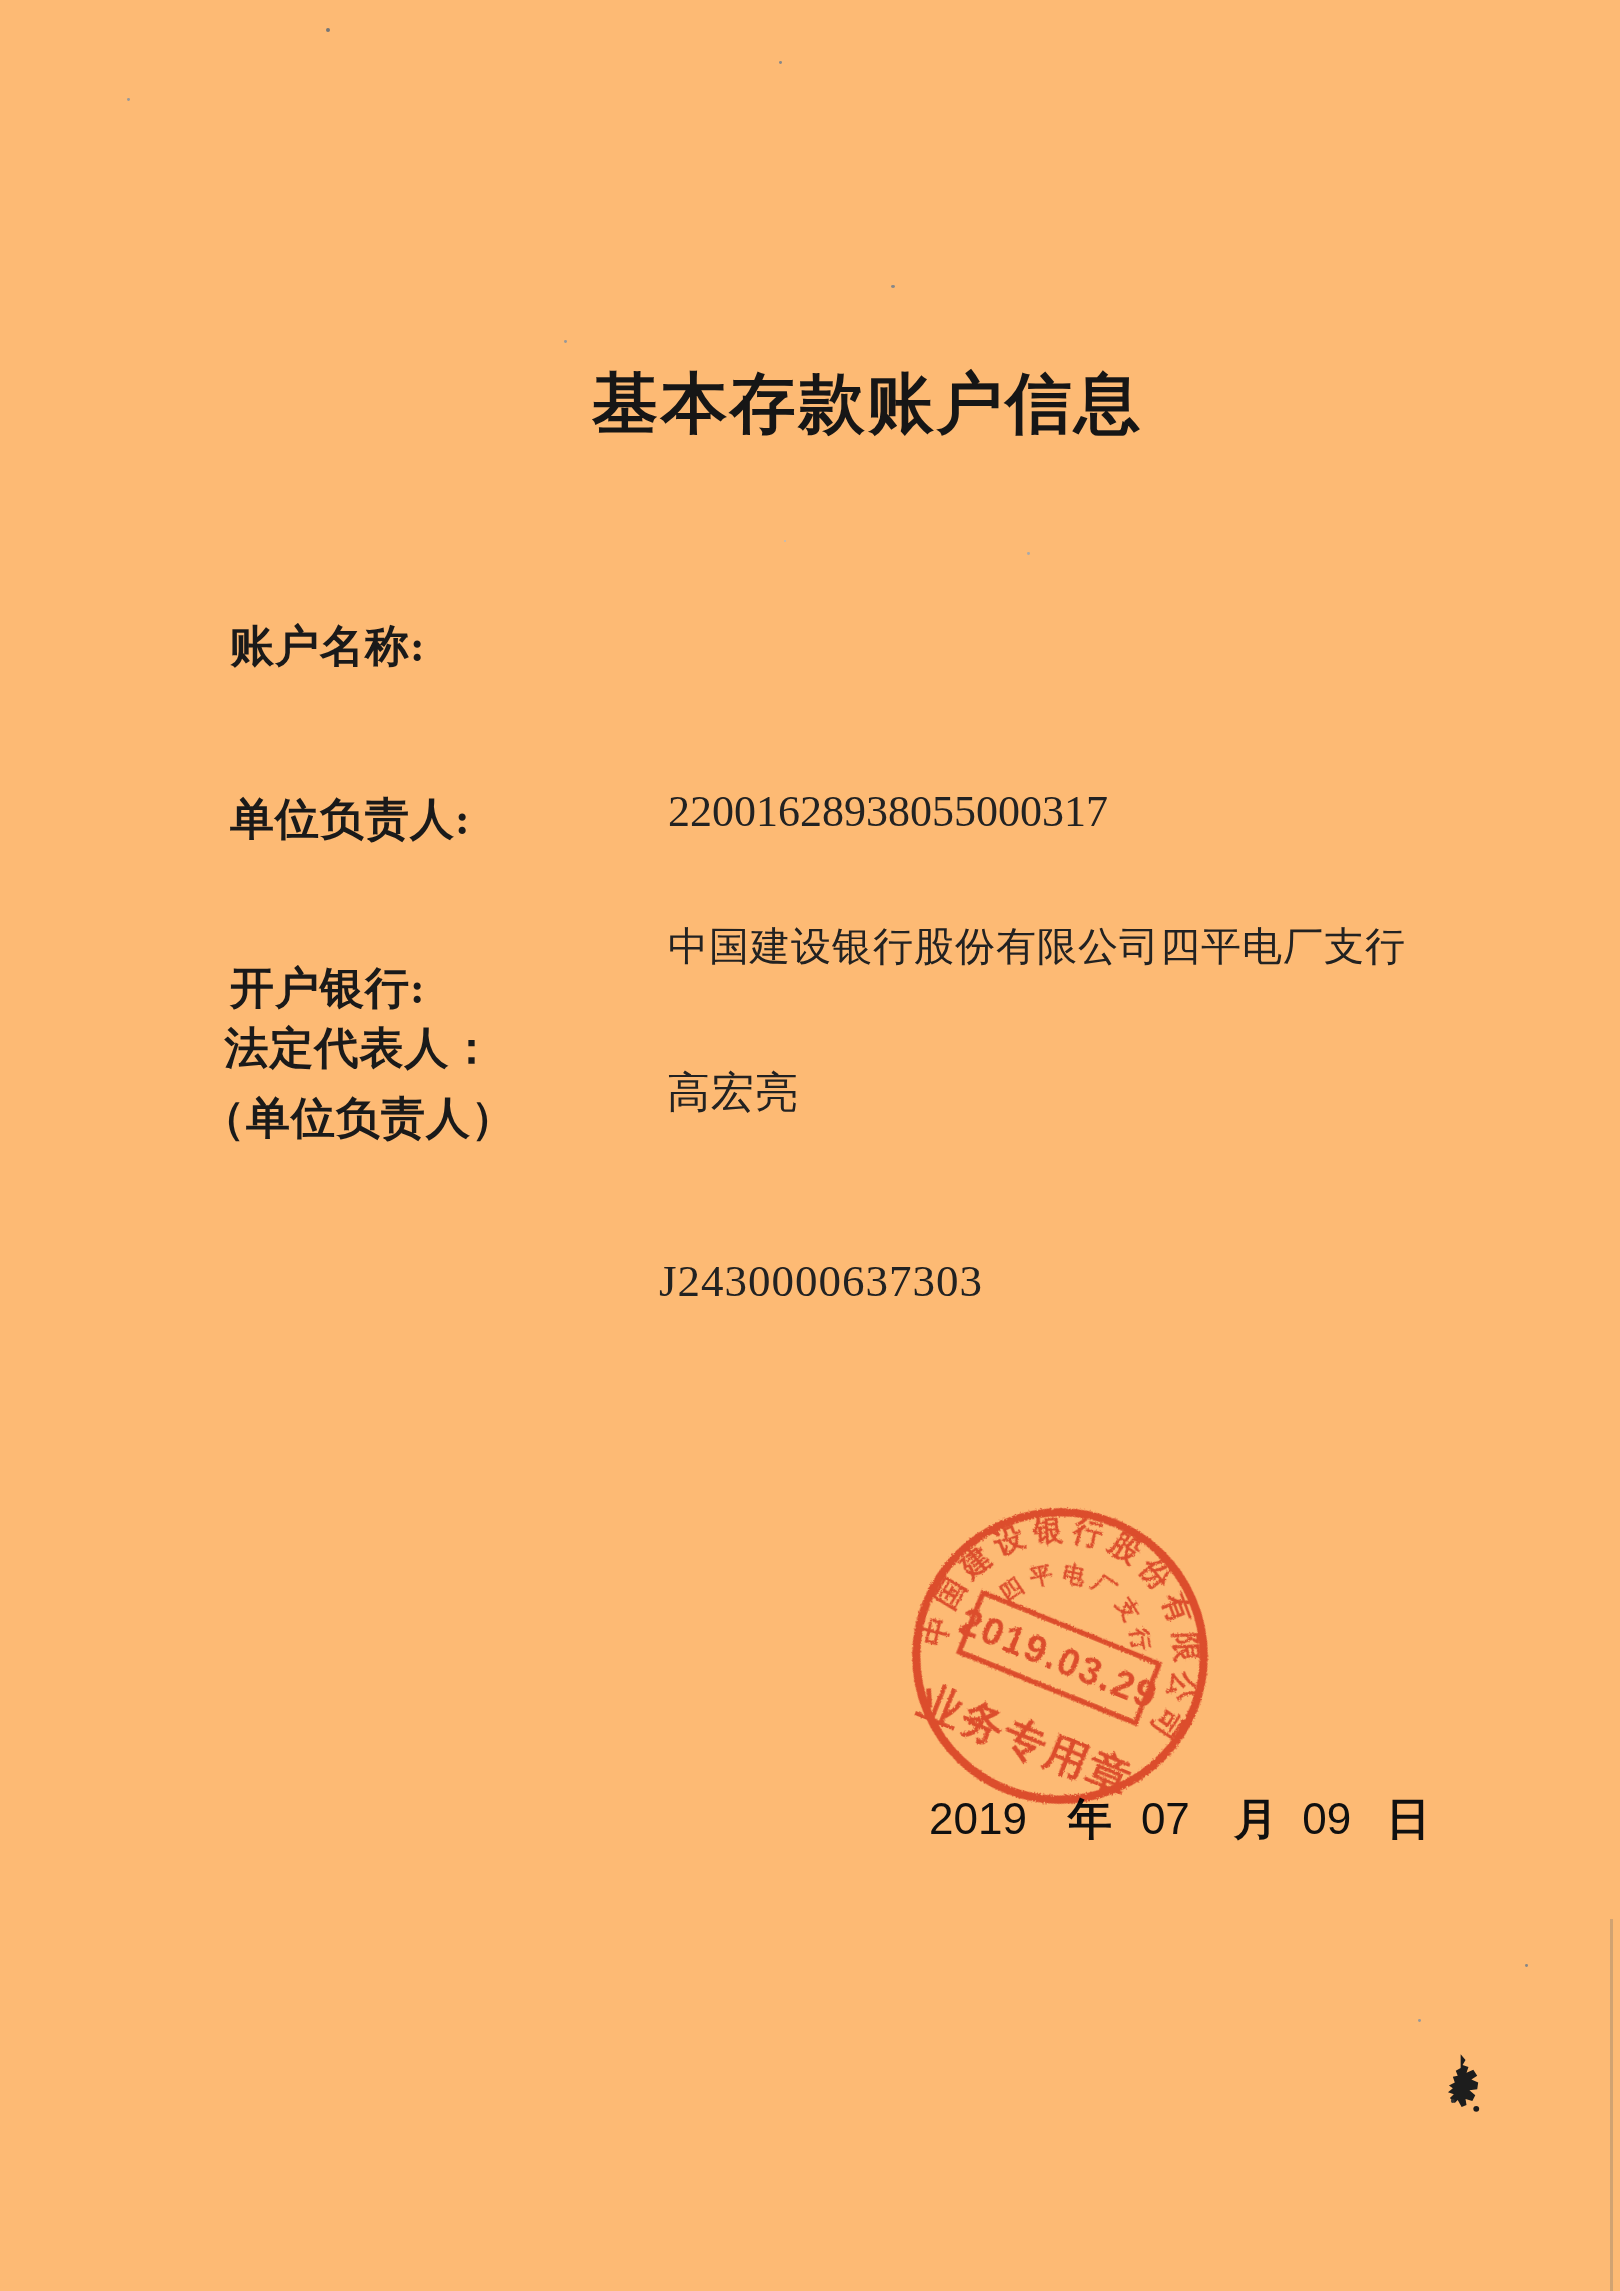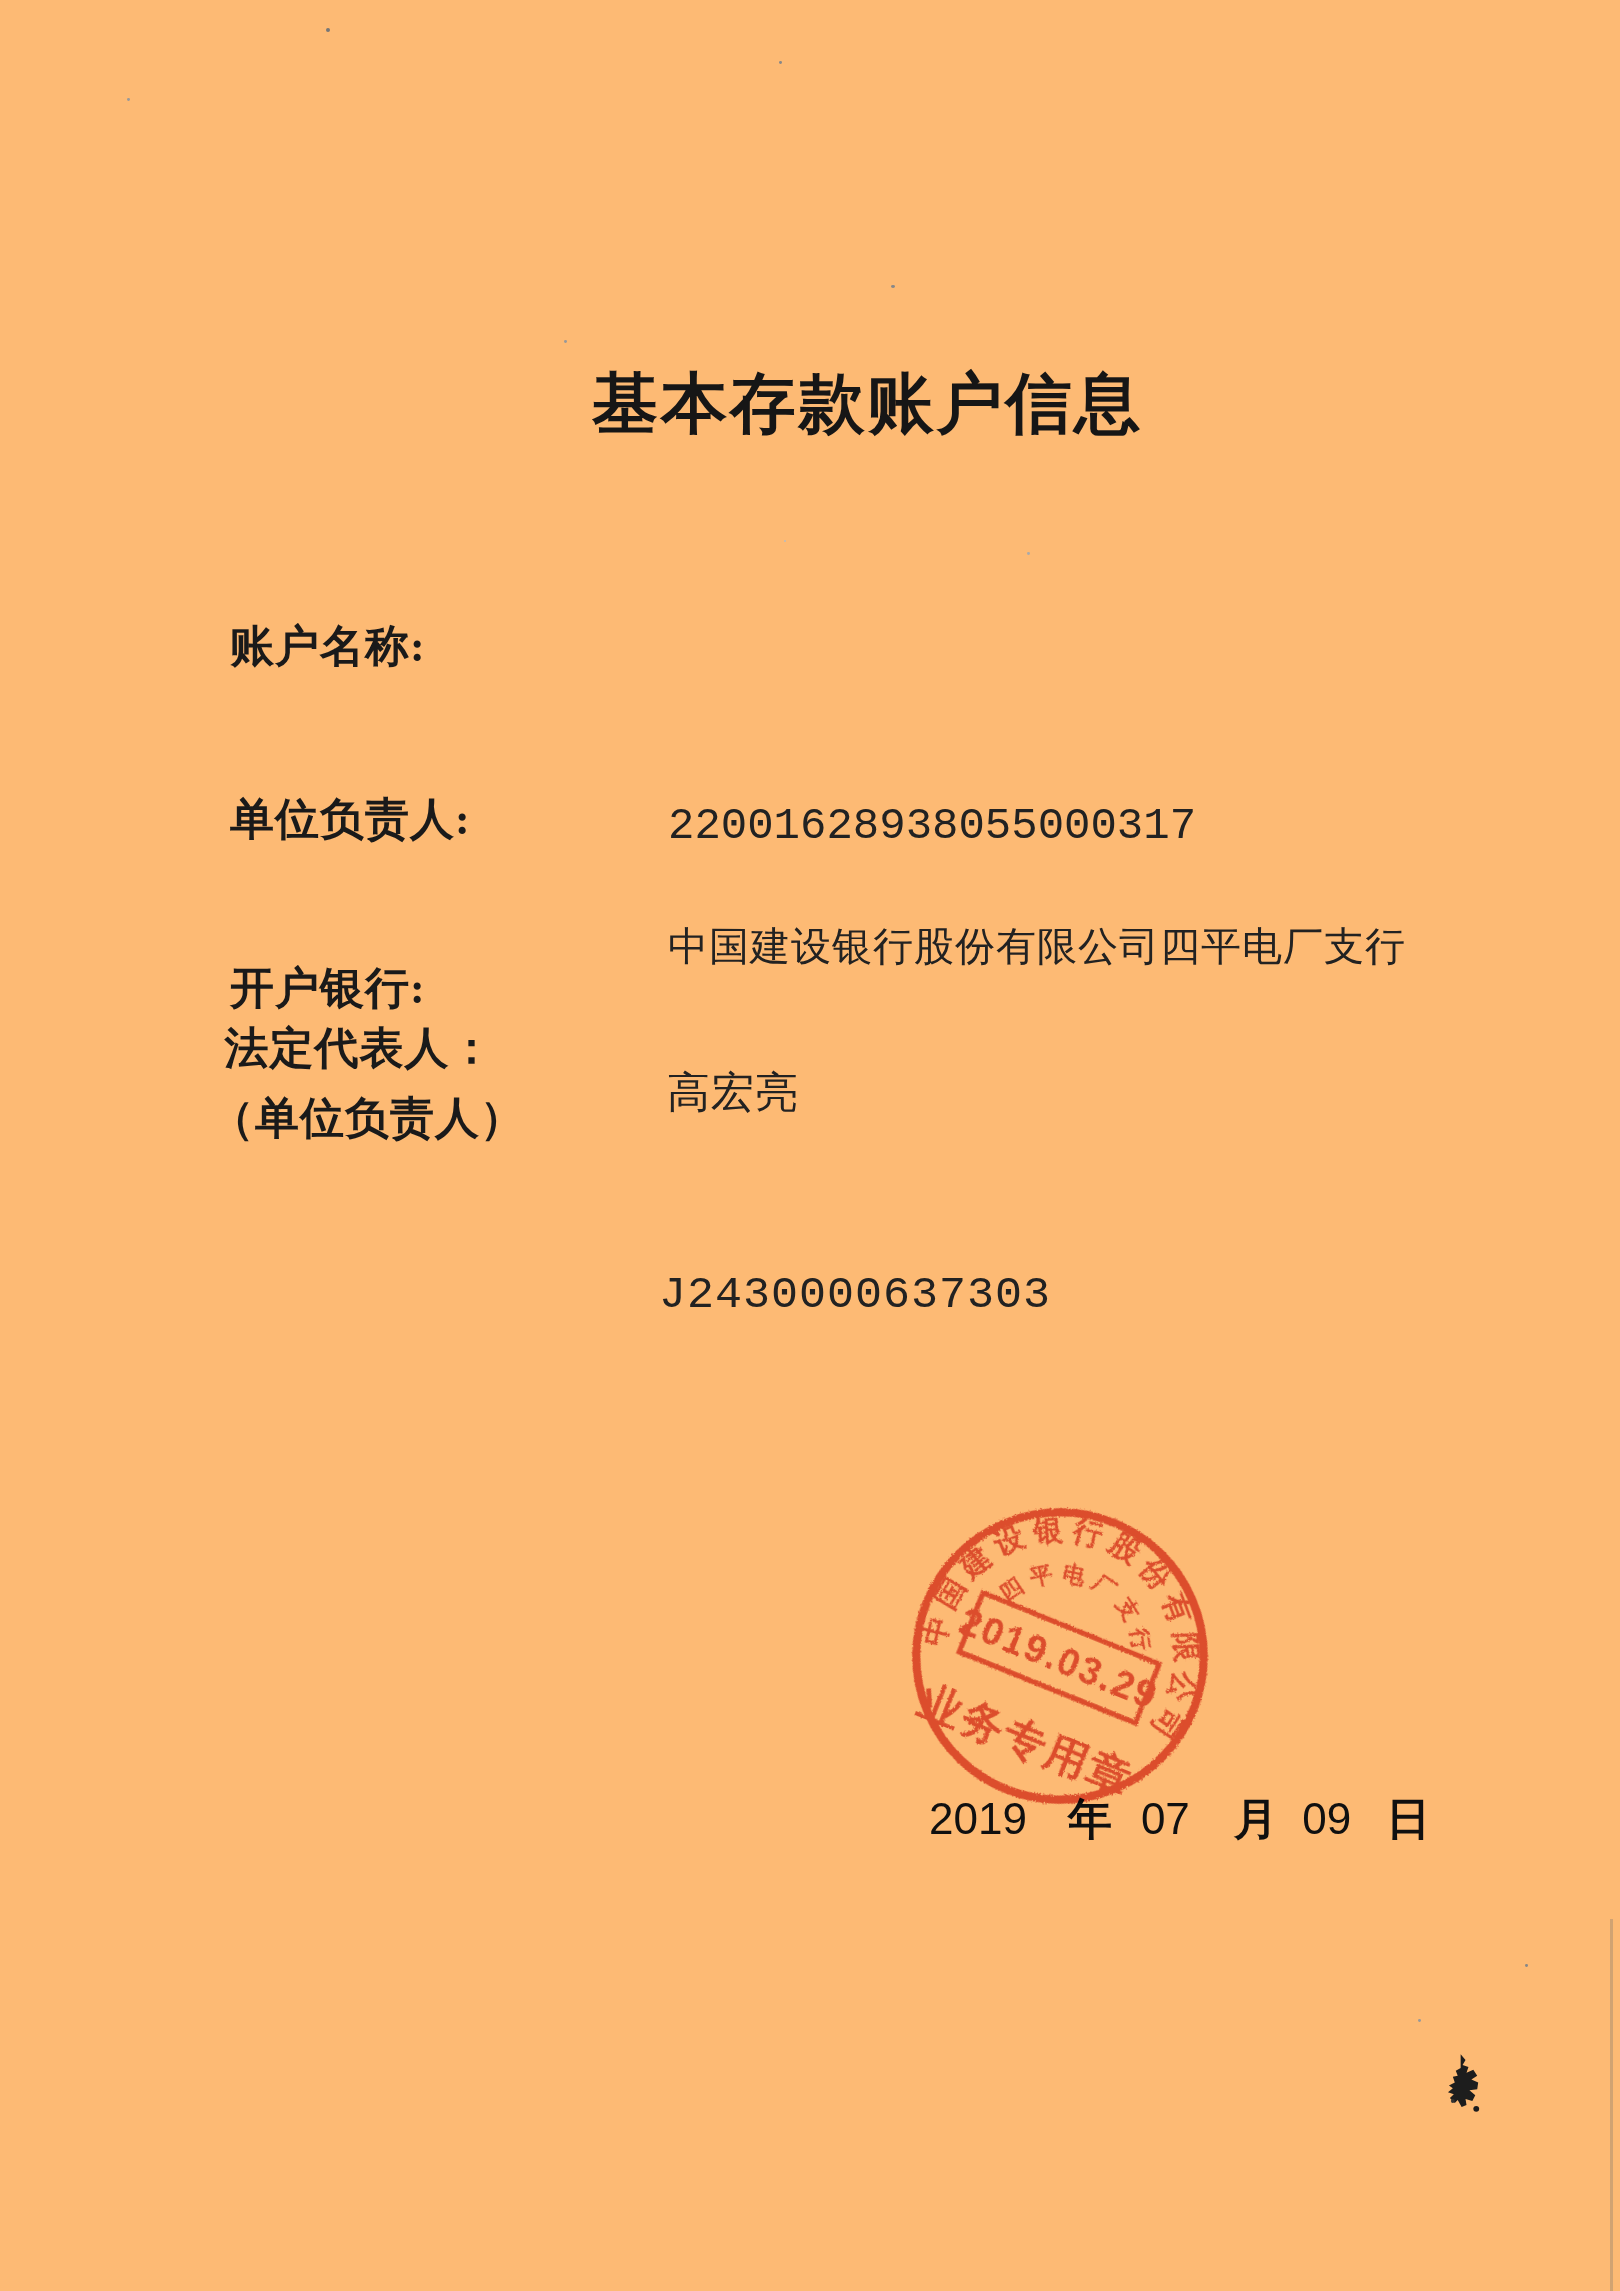--- a/index.html
+++ b/index.html
@@ -19,22 +19,22 @@
   }
   .field-label{
     font-size:44px;font-weight:600;color:#1a1a1a;letter-spacing:1px;
     white-space:nowrap;
   }
   .field-value{
     font-size:43px;font-weight:400;color:#222;letter-spacing:1px;
     white-space:nowrap;
   }
   .num{
-    font-family:Liberation Mono, monospace;
-    font-weight:400;color:#222;margin-top:15px;
+    font-family:Liberation Serif, serif;
+    font-weight:400;color:#222;
   }
   .bank-value{font-size:40px;}
   .two-line div{line-height:1.0;}
   .issue-date{
     left:929px;top:1790px;
     font-size:44px;color:#101010;
     display:flex;align-items:baseline;
     font-weight:600;
     white-space:nowrap;
   }
@@ -67,21 +67,21 @@
   <div class="abs field-label" style="left:230px;top:617px;">账户名称:</div>
 
   <div class="abs field-label" style="left:230px;top:790px;">单位负责人:</div>
   <div class="abs field-value num" style="left:668px;top:786px;font-size:44px;letter-spacing:0px;">22001628938055000317</div>
 
   <div class="abs field-label" style="left:230px;top:959px;">开户银行:</div>
   <div class="abs field-value bank-value" style="left:668px;top:919px;">中国建设银行股份有限公司四平电厂支行</div>
 
   <div class="abs field-label two-line" style="left:201px;top:1027px;">
     <div style="margin-left:23.5px;">法定代表人：</div>
-    <div style="margin-top:25.5px;margin-left:9px;">（单位负责人）</div>
+    <div style="margin-top:25.5px;">（单位负责人）</div>
   </div>
   <div class="abs field-value" style="left:667px;top:1064px;">高宏亮</div>
 
   <div class="abs field-value num" style="left:659px;top:1255px;font-size:45px;">J2430000637303</div>
 
   <div class="abs issue-date">
     <span class="d-num">2019</span>
     <span class="g1">年</span>
     <span class="d-num g2">07</span>
     <span class="g3">月</span>

